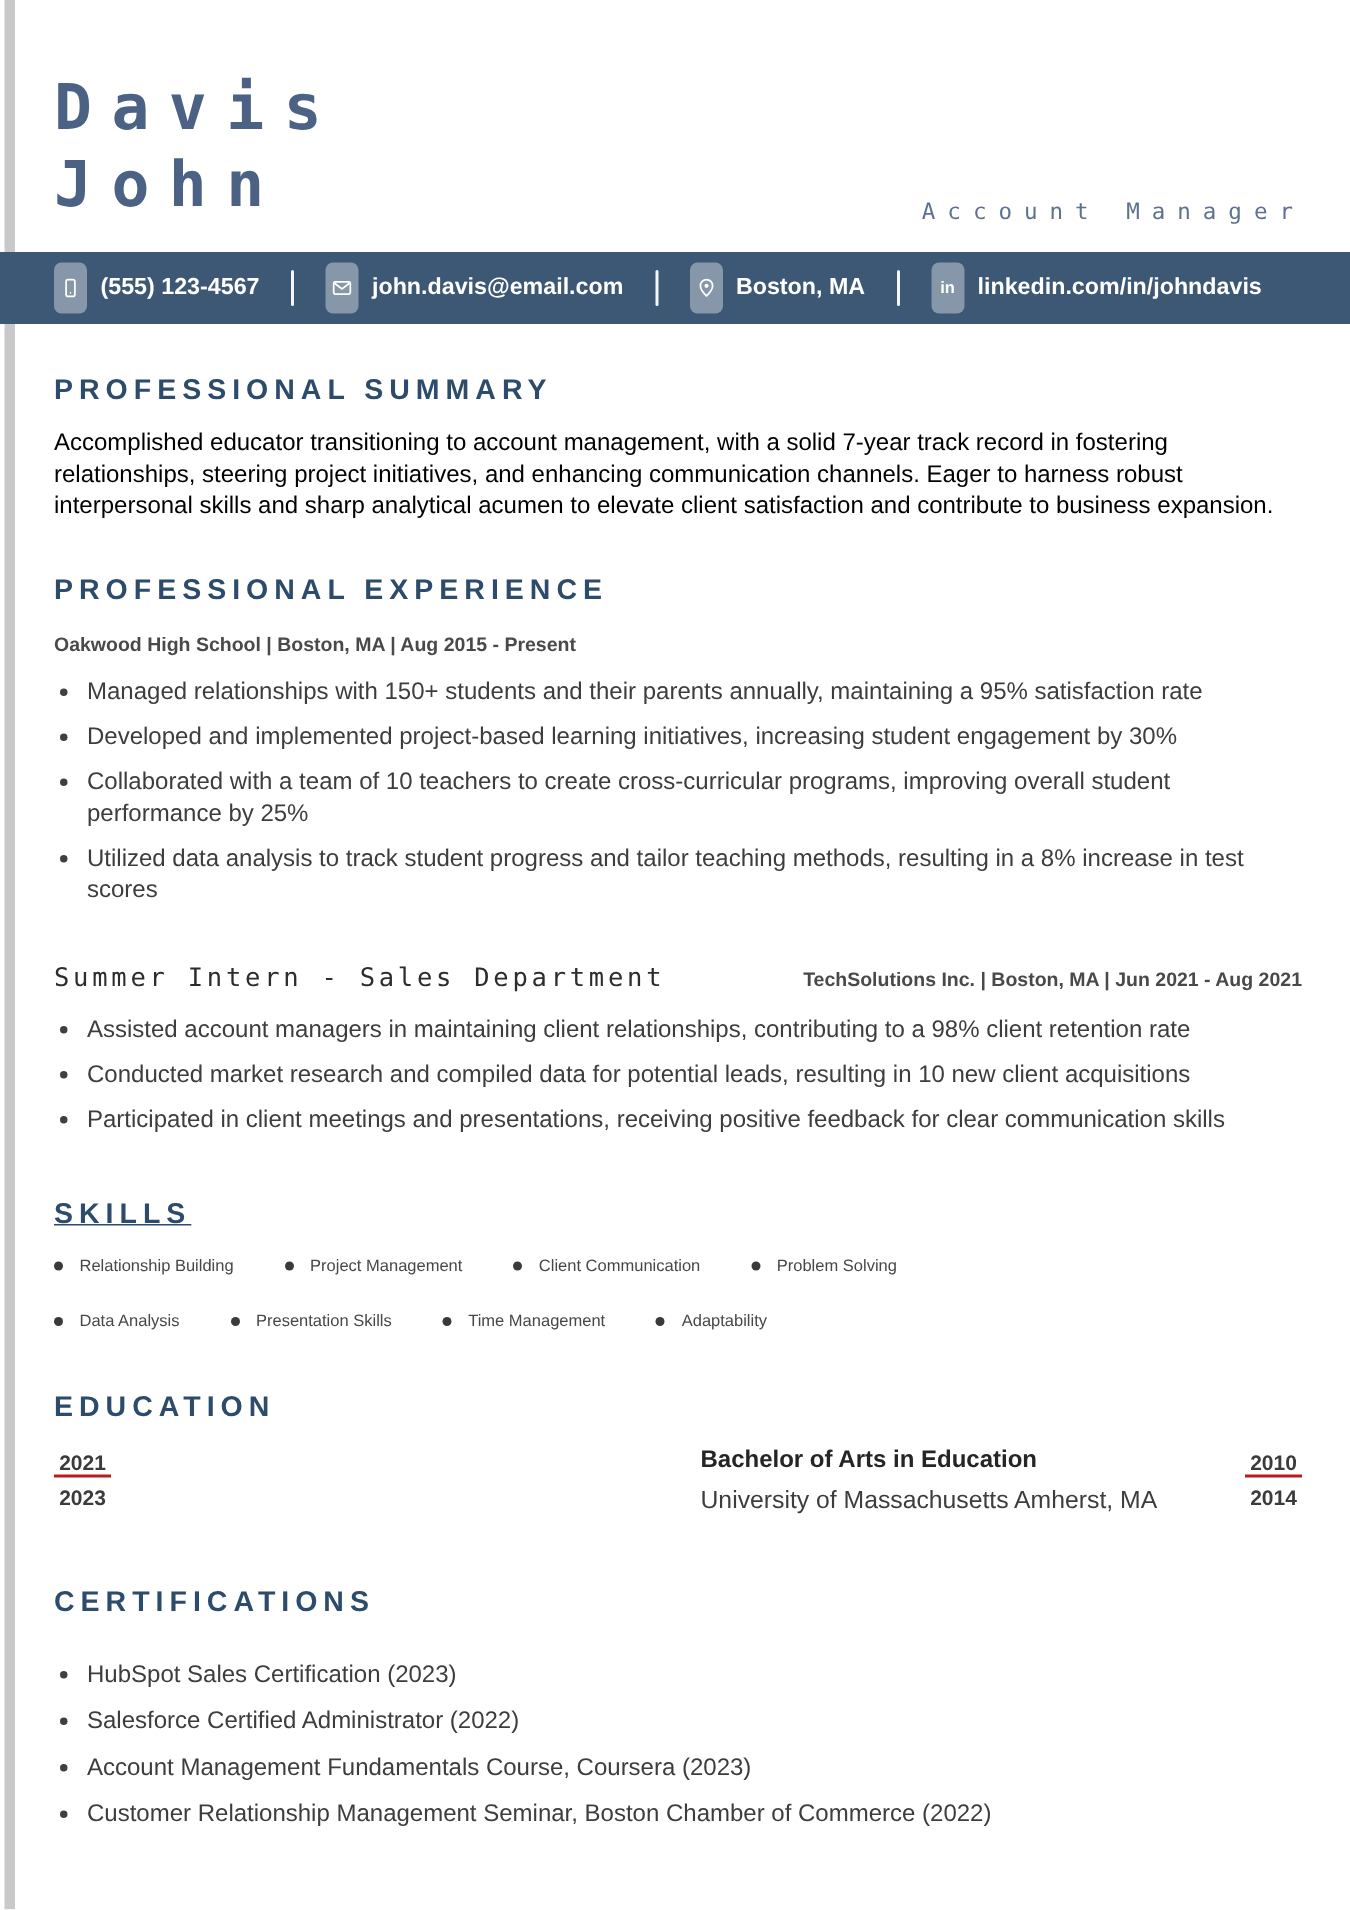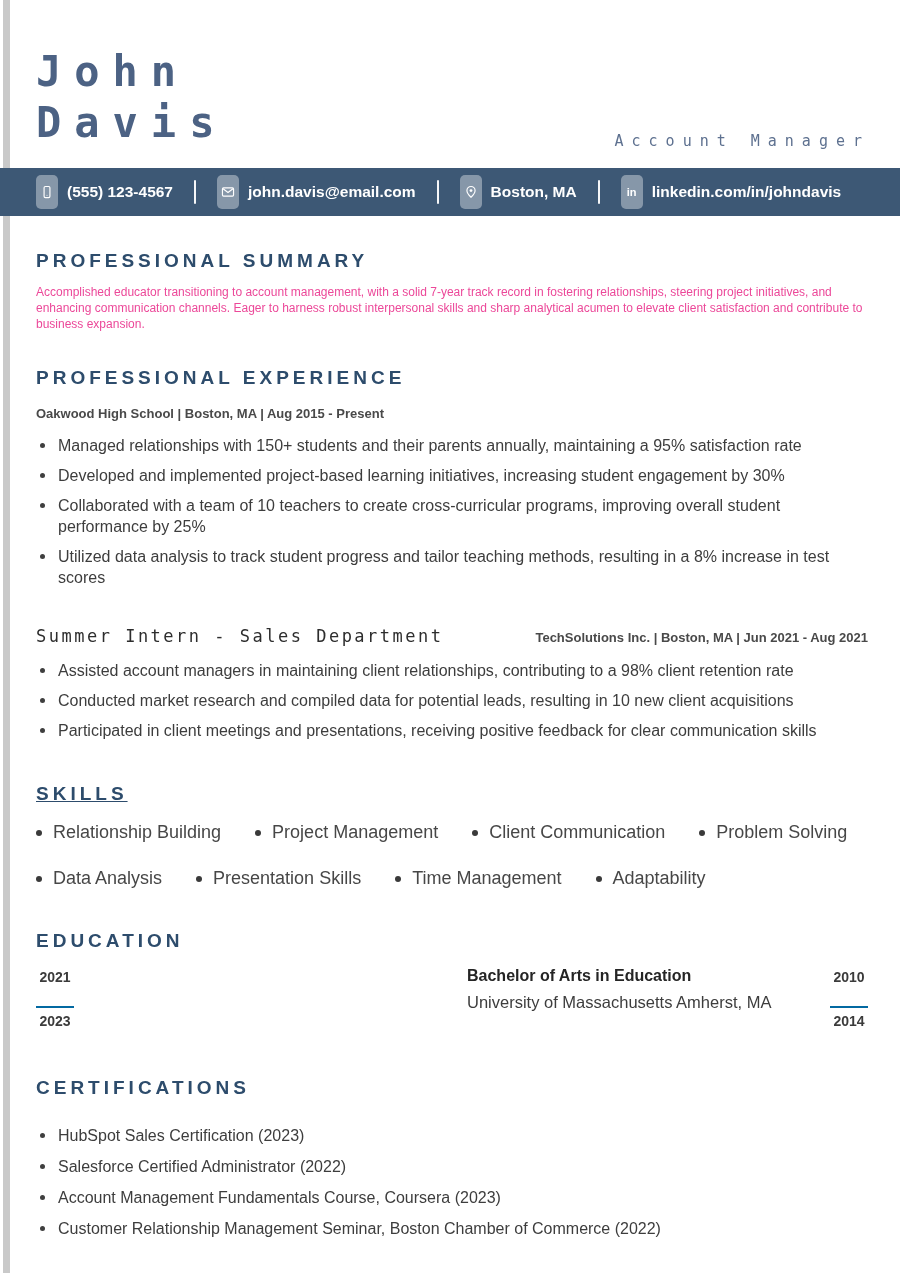--- a/index.html
+++ b/index.html
@@ -89,23 +89,23 @@
     color: #2d4c6c;
   }
   .mt-summary { margin-top: 34px; }
   .mt-exp     { margin-top: 35px; }
   .mt-skills  { margin-top: 41px; text-decoration: underline; }
   .mt-edu     { margin-top: 41px; }
   .mt-cert    { margin-top: 48px; }
 
   .summary-text {
     margin-top: 13px;
-    font-size: 12px;
+    font-size: 16px;
     line-height: 1.32;
-    color: #ec4899;
+    color: #000000;
   }
 
   .job-header {
     display: flex;
     justify-content: space-between;
     align-items: baseline;
     margin-top: 17px;
     margin-bottom: 15px;
     gap: 16px;
   }
@@ -139,21 +139,21 @@
     width: 5px; height: 5px;
     border-radius: 50%;
     background: #3f3f3f;
   }
 
   .skills-row {
     display: flex;
     gap: 34px;
     margin-top: 17px;
     margin-bottom: 25px;
-    font-size: 18px;
+    font-size: 11px;
     color: #474747;
   }
   .skills-row.second { margin-top: 0; margin-bottom: 0; }
   .skill-item { display: flex; align-items: center; gap: 11px; white-space: nowrap; }
   .skill-dot {
     width: 6px; height: 6px;
     border-radius: 50%;
     background: #3a3a3a;
     flex: none;
   }
@@ -161,36 +161,36 @@
   .edu-grid {
     display: grid;
     grid-template-columns: 1fr 1fr;
     column-gap: 30px;
     margin-top: 15px;
   }
   .edu-item { display: flex; justify-content: space-between; align-items: flex-start; gap: 12px; }
   .edu-degree { font-size: 16px; font-weight: bold; color: #252525; }
   .edu-school { font-size: 16.5px; color: #3d3d3d; margin-top: 8px; }
   .edu-years { text-align: center; flex: none; width: 38px; font-size: 14px; font-weight: bold; color: #3b3b3b; margin-top: 2px; }
-  .edu-year-start { padding-bottom: 21px; border-bottom: 2px solid #0369a1; }
+  .edu-year-start { padding-bottom: 0; border-bottom: 2px solid #b91c1c; }
   .edu-year-end { padding-top: 5px; }
 
   .cert-list { margin-top: 27px; }
   ul.cert-list li { margin-bottom: 10px; }
 </style>
 </head>
 <body>
 
 <div class="page">
   <div class="side-bar"></div>
 
   <div class="header">
     <div class="name">
+      <div>Davis</div>
       <div>John</div>
-      <div>Davis</div>
     </div>
     <div class="role">Account Manager</div>
   </div>
 
   <div class="contact-bar">
     <div class="contact-item">
       <span class="cicon">
         <svg width="14" height="14" viewBox="0 0 24 24" fill="none" stroke="#ffffff" stroke-width="2">
           <rect x="7" y="2.5" width="10" height="19" rx="2.2"></rect>
           <circle cx="12" cy="17.6" r="0.9" fill="#ffffff" stroke="none"></circle>

